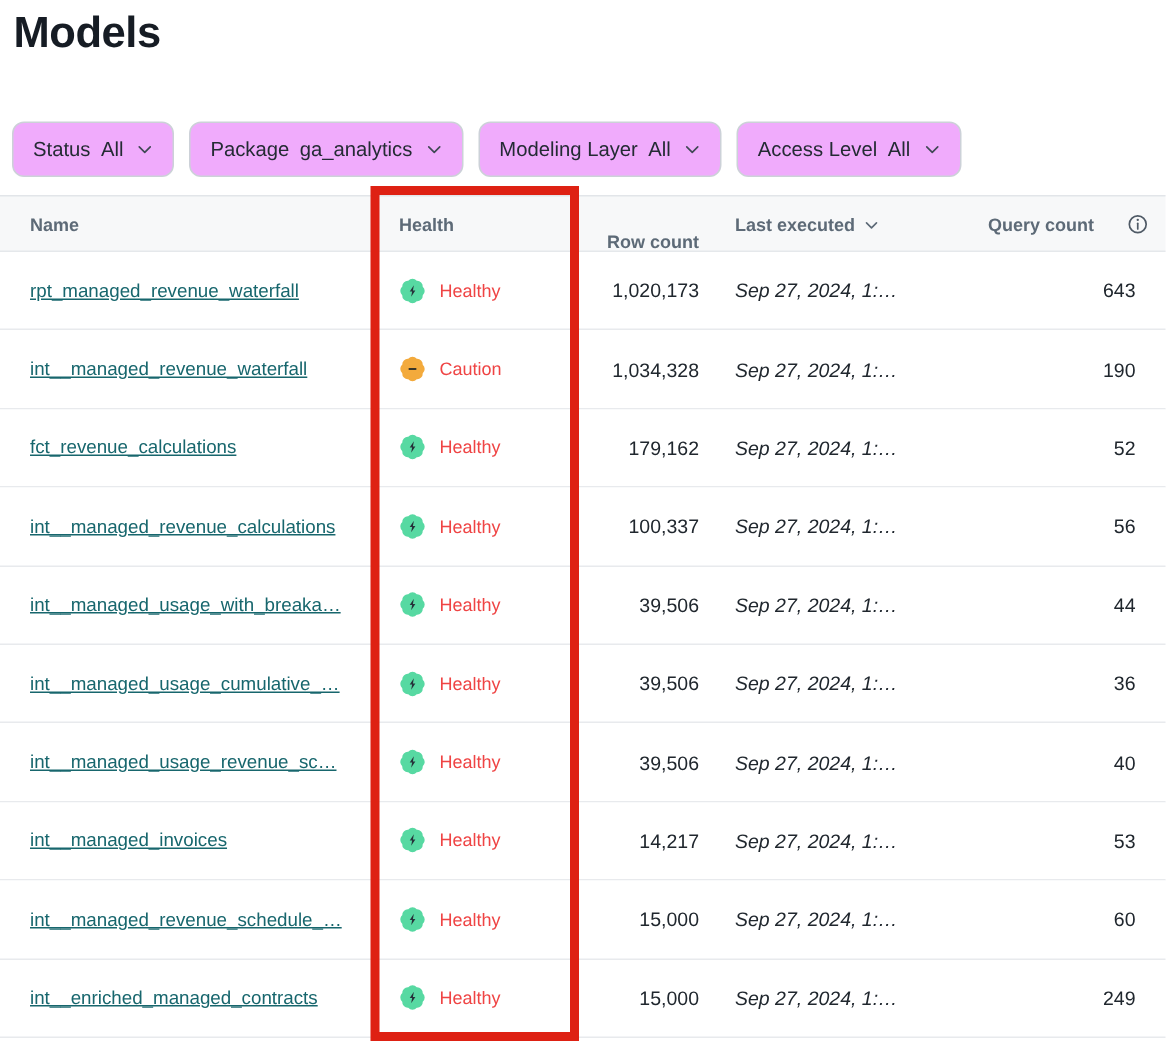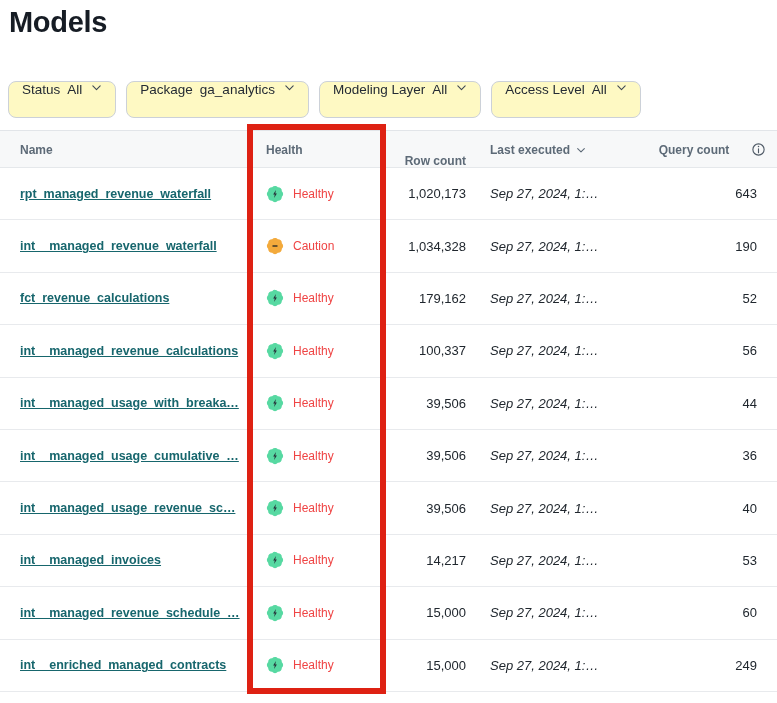--- a/index.html
+++ b/index.html
@@ -21,22 +21,22 @@
   }
   .page-title{
     position:absolute;top:6px;left:9px;margin:0;
     font-size:29px;font-weight:700;letter-spacing:-0.3px;color:#161c24;
   }
   
   .filter-bar{
     position:absolute;top:81px;left:8px;display:flex;gap:10px;align-items:center;
   }
   .filter-btn{
-    display:inline-flex;align-items:flex-start;gap:7px;
-    height:37px;padding:0 13px;background:#fef9c3;
+    display:inline-flex;align-items:center;gap:7px;
+    height:37px;padding:0 13px;background:#f0abfc;
     border:1px solid #ccd1d8;border-radius:8px;
     font-family:inherit;font-size:13.5px;color:#242b34;cursor:pointer;
     white-space:nowrap;
   }
   .filter-btn .f-label{color:#242b34;}
   .filter-btn .f-value{color:#242b34;}
   .chev{width:11px;height:11px;color:#3f4854;margin-left:2px;flex:none;}
   
   .models-table{position:absolute;top:130px;left:0;width:777px;}
   .thead,.tr{
@@ -57,21 +57,21 @@
   .th-querycount{justify-content:center;padding-right:8px;gap:22px;}
   .sort-chev{width:10px;height:10px;color:#5d6a77;margin-top:1px;}
   .info-ic{width:15px;height:15px;color:#4f5a66;cursor:pointer;}
   .tr{
     height:52.4px;border-bottom:1px solid #e8eaed;background:#fff;
     font-size:13px;
   }
   .td{display:flex;align-items:center;}
   .td-name{padding-left:20px;padding-right:14px;overflow:hidden;white-space:nowrap;}
   .model-link{
-    color:var(--link);font-weight:700;font-size:12.5px;
+    color:var(--link);font-weight:400;font-size:12.5px;
     text-decoration:underline;white-space:nowrap;cursor:pointer;
   }
   .td-health{padding-left:19px;gap:8px;}
   .td-rowcount{justify-content:flex-end;font-size:13px;color:#20272e;margin-left:40px;}
   .td-lastexec{padding-left:24px;font-size:13px;color:#20272e;white-space:nowrap;font-style:italic;}
   .td-querycount{justify-content:flex-end;padding-right:20px;font-size:13px;color:#20272e;}
   
   .badge{position:relative;width:20px;height:20px;display:inline-flex;align-items:center;justify-content:center;flex:none;}
   .badge .seal{position:absolute;inset:0;width:20px;height:20px;}
   .badge.healthy .seal{color:var(--healthy);}

